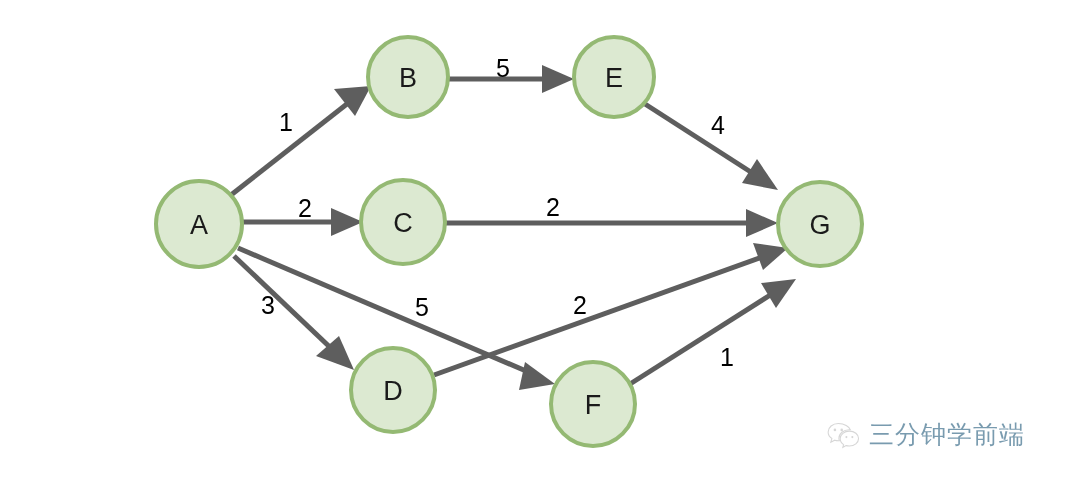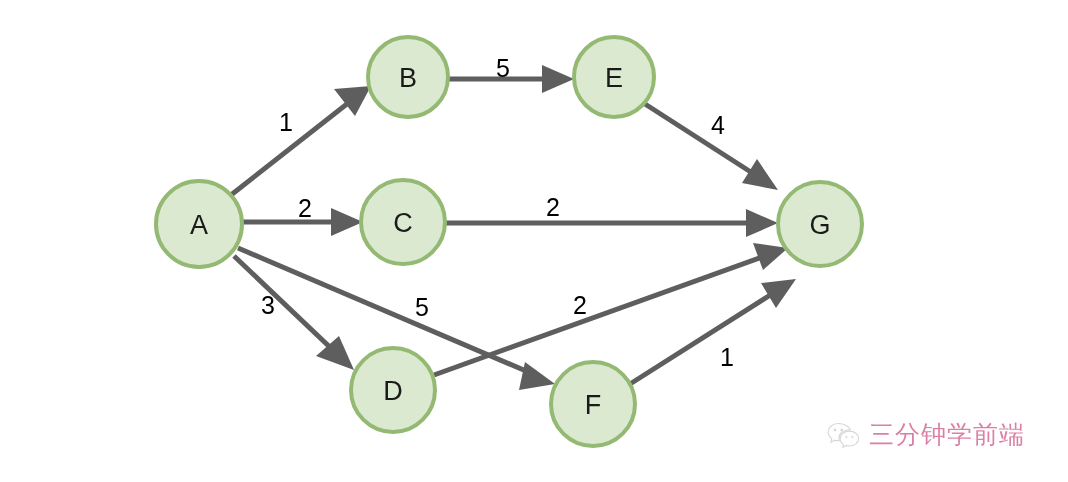--- a/index.html
+++ b/index.html
@@ -58,21 +58,21 @@
     top: 418px;
     display: flex;
     align-items: center;
     gap: 9px;
     opacity: 0.55;
     user-select: none;
   }
   #watermark .wm-text {
     font-family: "DejaVu Sans", sans-serif;
     font-size: 25px;
-    color: #be185d;
+    color: #0c4a6e;
     letter-spacing: 1px;
     white-space: nowrap;
   }
   #watermark .wm-icon {
     width: 34px;
     height: 28px;
     display: block;
   }
 </style>
 </head>

